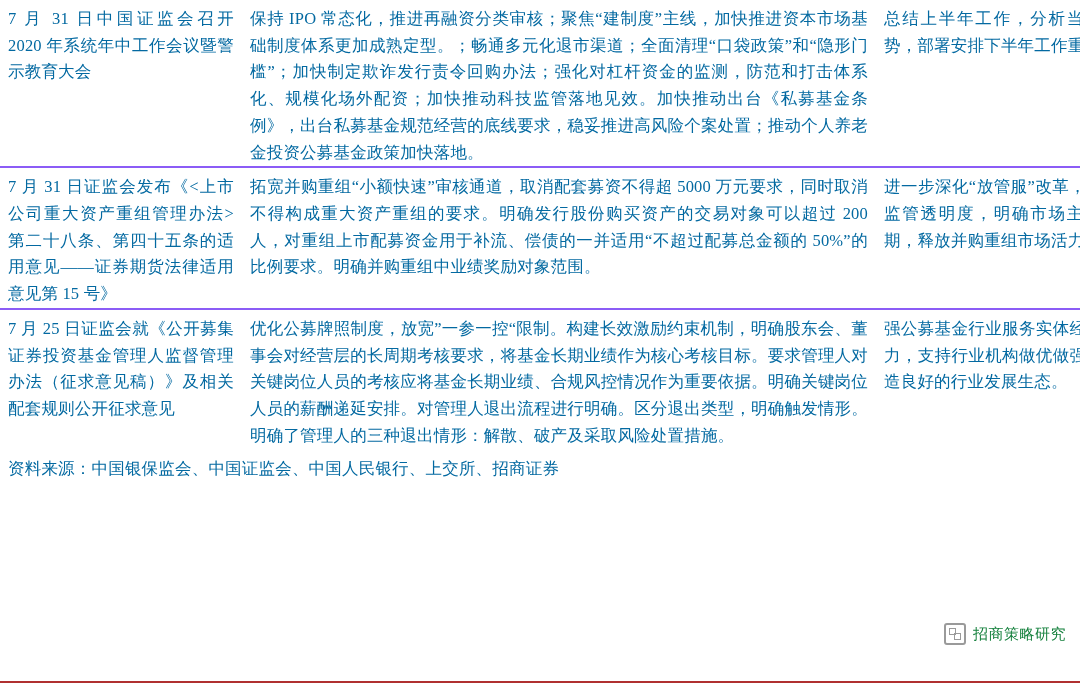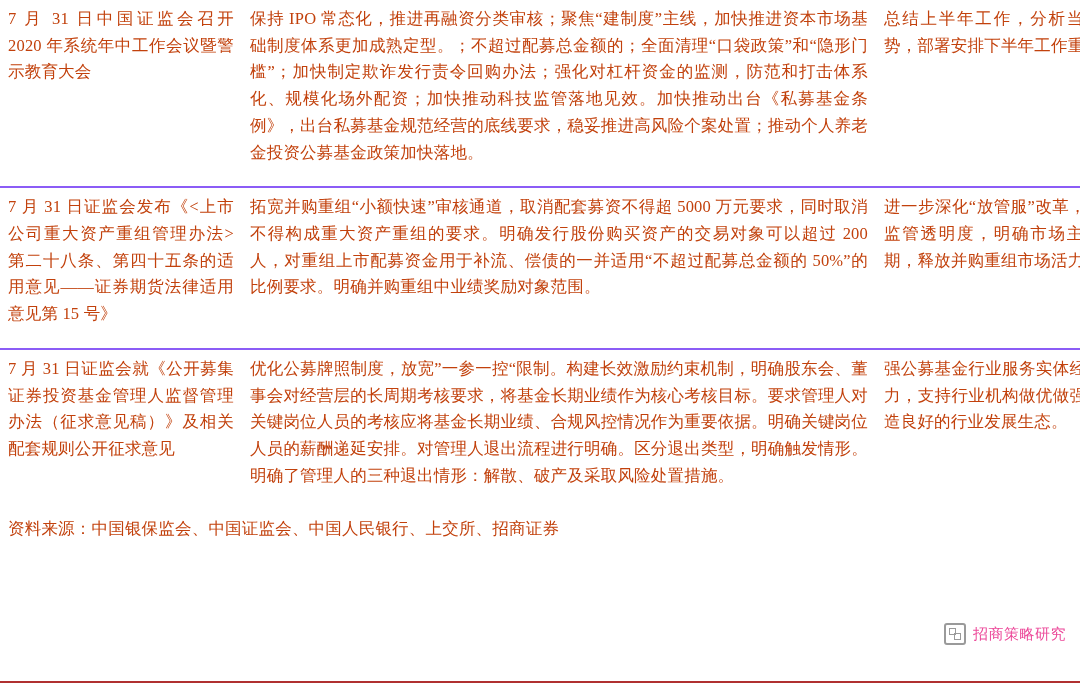--- a/index.html
+++ b/index.html
@@ -20,27 +20,27 @@
     height: 683px;
     box-sizing: border-box;
   }
   table.doc-table {
     width: 1080px;
     border-collapse: collapse;
     table-layout: fixed;
   }
   table.doc-table td {
     vertical-align: top;
-    padding: 6px 8px 20px 8px;
+    padding: 6px 8px 0 8px;
     font-size: 16.5px;
     line-height: 1.62;
     text-align: justify;
     text-justify: inter-ideograph;
     letter-spacing: 0.2px;
-    color: #c2410c;
+    color: #0369a1;
     border: 0;
   }
   .col-date {
     width: 226px;
   }
   .col-body {
     width: 618px;
   }
   .col-note {
     width: 236px;
@@ -75,21 +75,21 @@
     background: #b03030;
   }
   
   .badge {
     position: absolute;
     right: 14px;
     bottom: 38px;
     display: flex;
     align-items: center;
     gap: 7px;
-    color: #ec4899;
+    color: #15803d;
     font-size: 15px;
     font-family: "Liberation Sans", sans-serif;
     letter-spacing: 0.5px;
     margin-left: 44px;
   }
   .badge .qr {
     width: 22px;
     height: 22px;
     border: 2px solid #9a9a9a;
     border-radius: 3px;
@@ -118,32 +118,32 @@
 </head>
 <body>
 
 <div id="page">
 
   <table class="doc-table">
     <tbody>
 
       <tr>
         <td class="col-date">7 月 31 日中国证监会召开 2020 年系统年中工作会议暨警示教育大会</td>
-        <td class="col-body">保持 IPO 常态化，推进再融资分类审核；聚焦“建制度”主线，加快推进资本市场基础制度体系更加成熟定型。；不超过配募总金额的；全面清理“口袋政策”和“隐形门槛”；加快制定欺诈发行责令回购办法；强化对杠杆资金的监测，防范和打击体系化、规模化场外配资；加快推动科技监管落地见效。加快推动出台《私募基金条例》，出台私募基金规范经营的底线要求，稳妥推进高风险个案处置；推动个人养老金投资公募基金政策加快落地。</td>
+        <td class="col-body">保持 IPO 常态化，推进再融资分类审核；聚焦“建制度”主线，加快推进资本市场基础制度体系更加成熟定型。；畅通多元化退市渠道；全面清理“口袋政策”和“隐形门槛”；加快制定欺诈发行责令回购办法；强化对杠杆资金的监测，防范和打击体系化、规模化场外配资；加快推动科技监管落地见效。加快推动出台《私募基金条例》，出台私募基金规范经营的底线要求，稳妥推进高风险个案处置；推动个人养老金投资公募基金政策加快落地。</td>
         <td class="col-note">总结上半年工作，分析当前形势，部署安排下半年工作重点。</td>
       </tr>
 
       <tr class="row-sep">
         <td class="col-date">7 月 31 日证监会发布《&lt;上市公司重大资产重组管理办法&gt;第二十八条、第四十五条的适用意见——证券期货法律适用意见第 15 号》</td>
         <td class="col-body">拓宽并购重组“小额快速”审核通道，取消配套募资不得超 5000 万元要求，同时取消不得构成重大资产重组的要求。明确发行股份购买资产的交易对象可以超过 200 人，对重组上市配募资金用于补流、偿债的一并适用“不超过配募总金额的 50%”的比例要求。明确并购重组中业绩奖励对象范围。</td>
         <td class="col-note">进一步深化“放管服”改革，提高监管透明度，明确市场主体预期，释放并购重组市场活力。</td>
       </tr>
 
       <tr class="row-sep">
-        <td class="col-date">7 月 31 日证监会就《公开募集证券投资基金管理人监督管理办法（征求意见稿）》及相关配套规则公开征求意见</td>
+        <td class="col-date">7 月 25 日证监会就《公开募集证券投资基金管理人监督管理办法（征求意见稿）》及相关配套规则公开征求意见</td>
         <td class="col-body">优化公募牌照制度，放宽”一参一控“限制。构建长效激励约束机制，明确股东会、董事会对经营层的长周期考核要求，将基金长期业绩作为核心考核目标。要求管理人对关键岗位人员的考核应将基金长期业绩、合规风控情况作为重要依据。明确关键岗位人员的薪酬递延安排。对管理人退出流程进行明确。区分退出类型，明确触发情形。明确了管理人的三种退出情形：解散、破产及采取风险处置措施。</td>
         <td class="col-note">强公募基金行业服务实体经济能力，支持行业机构做优做强，创造良好的行业发展生态。</td>
       </tr>
 
       <tr class="source-row">
         <td class="col-date" colspan="3">资料来源：中国银保监会、中国证监会、中国人民银行、上交所、招商证券</td>
       </tr>
 
     </tbody>
   </table>

